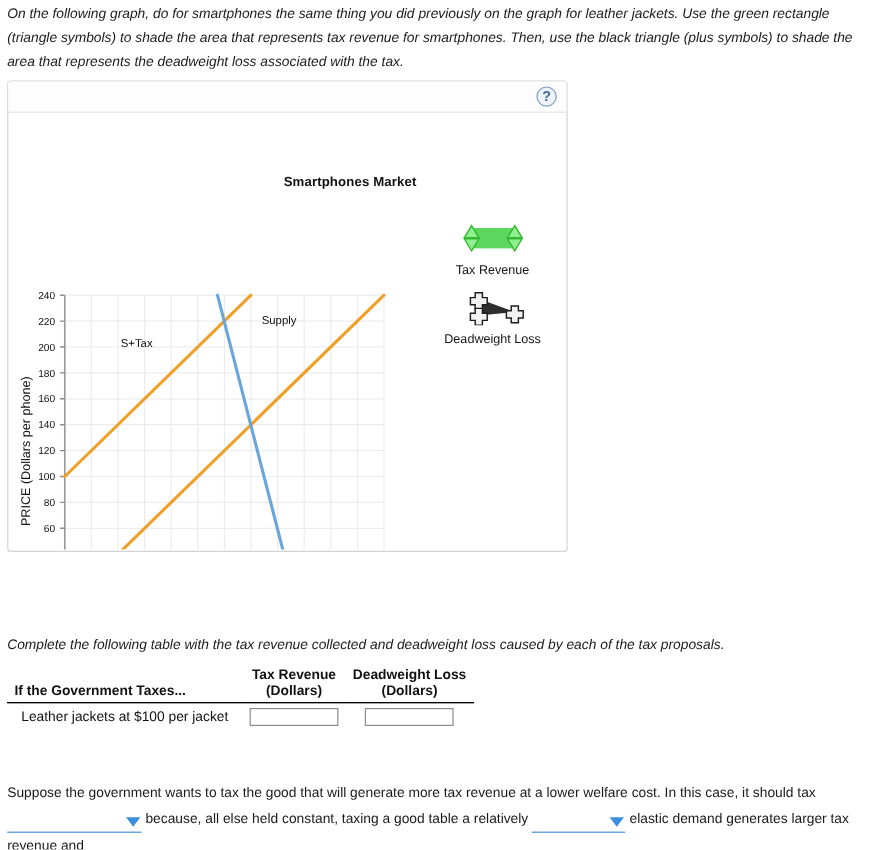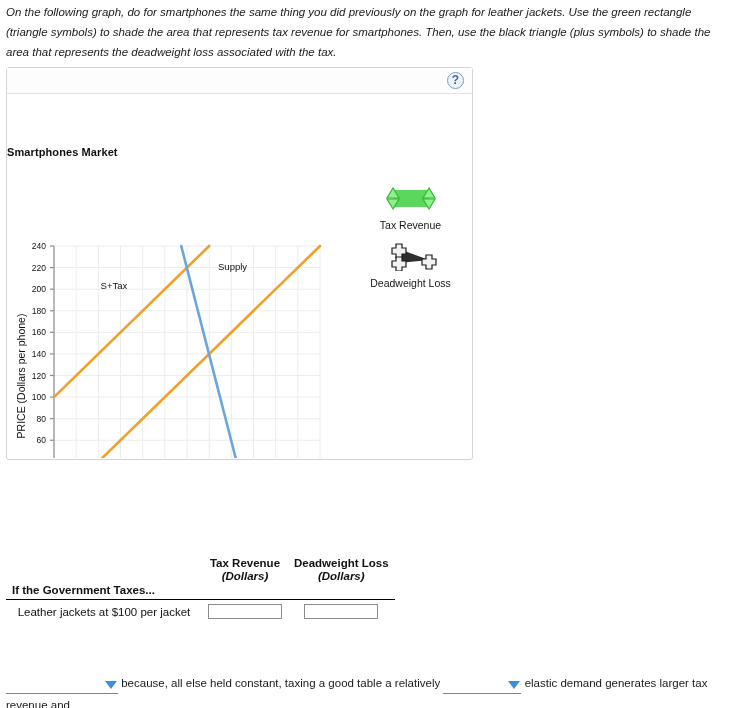--- a/index.html
+++ b/index.html
@@ -59,21 +59,21 @@
 
   
   .chart-wrap {
     position: absolute;
     left: 0; top: 0;
     width: 340px; height: 364px;
   }
   .chart-title {
     position: absolute;
     left: 0; right: 0; top: 52px;
-    text-align: left;
+    text-align: right;
     font-size: 11px;
     font-weight: bold;
     color: #111;
     letter-spacing: 0.1px;
   }
 
   
   .legend {
     position: absolute;
     left: 340px; top: 0;
@@ -114,21 +114,21 @@
     border-collapse: collapse;
     font-size: 11.5px;
   }
   .data-table th {
     font-weight: bold;
     padding: 0 6px;
     text-align: center;
     vertical-align: bottom;
     color: #111;
   }
-  .data-table th.head-units { font-style: italic; padding-bottom: 17px; }
+  .data-table th.head-units { padding-bottom: 3px; }
   .data-table th.head-main { padding-bottom: 1px; }
   .data-table th.rowhead {
     text-align: left;
     vertical-align: bottom;
     padding-bottom: 3px;
     width: 196px;
   }
   .data-table tr.header-bottom th { border-bottom: 1.5px solid #000; }
   .data-table td {
     padding: 4px 6px;
@@ -335,20 +335,21 @@
               </g>
             </svg>
           </div>
           <div class="legend-label">Deadweight Loss</div>
         </div>
 
       </div>
     </div>
   </div>
 
+  <div class="table-intro">Complete the following table with the tax revenue collected and deadweight loss caused by each of the tax proposals.</div>
 
   <table class="data-table">
     <thead>
       <tr>
         <th class="rowhead"></th>
         <th class="head-main">Tax Revenue</th>
         <th class="head-main">Deadweight Loss</th>
       </tr>
       <tr class="header-bottom">
         <th class="rowhead">If the Government Taxes...</th>
@@ -359,21 +360,21 @@
     <tbody id="table-body">
         <tr>
           <td class="label-cell">Leather jackets at $100 per jacket</td>
           <td><input type="text" class="cell-input" style=""></td>
           <td><input type="text" class="cell-input" style=""></td>
         </tr>
       </tbody>
   </table>
 
   <div class="closing">
-    <br>
+    <span>Suppose the government wants to tax the good that will generate more tax revenue at a lower welfare cost. In this case, it should tax</span><br>
     <span class="dropdown wide">
       <span class="dd-value"></span>
       <span class="caret"></span>
     </span>
     <span>because, all else held constant, taxing a good table a relatively</span>
     <span class="dropdown narrow">
       <span class="dd-value"></span>
       <span class="caret"></span>
     </span>
     <span>elastic demand generates larger tax revenue and</span><br>

